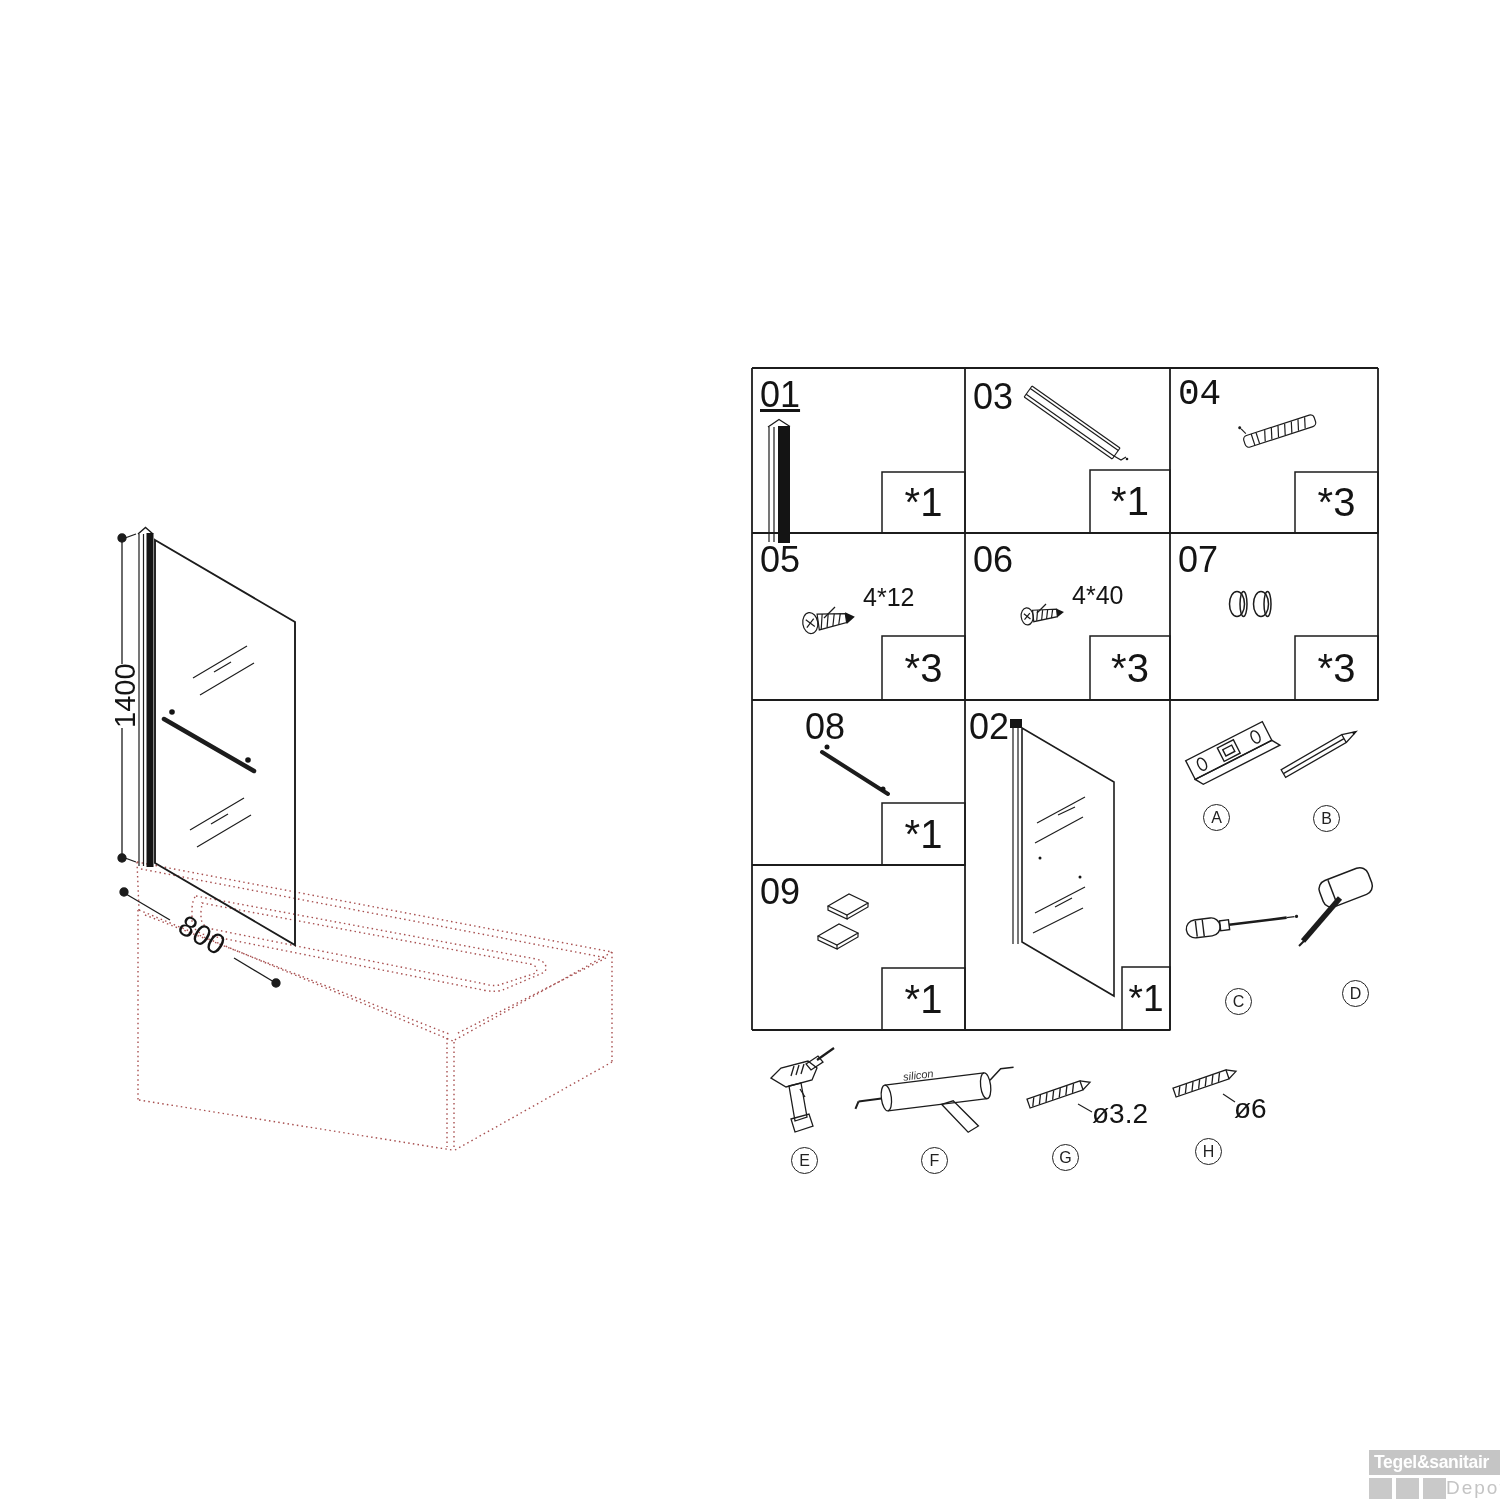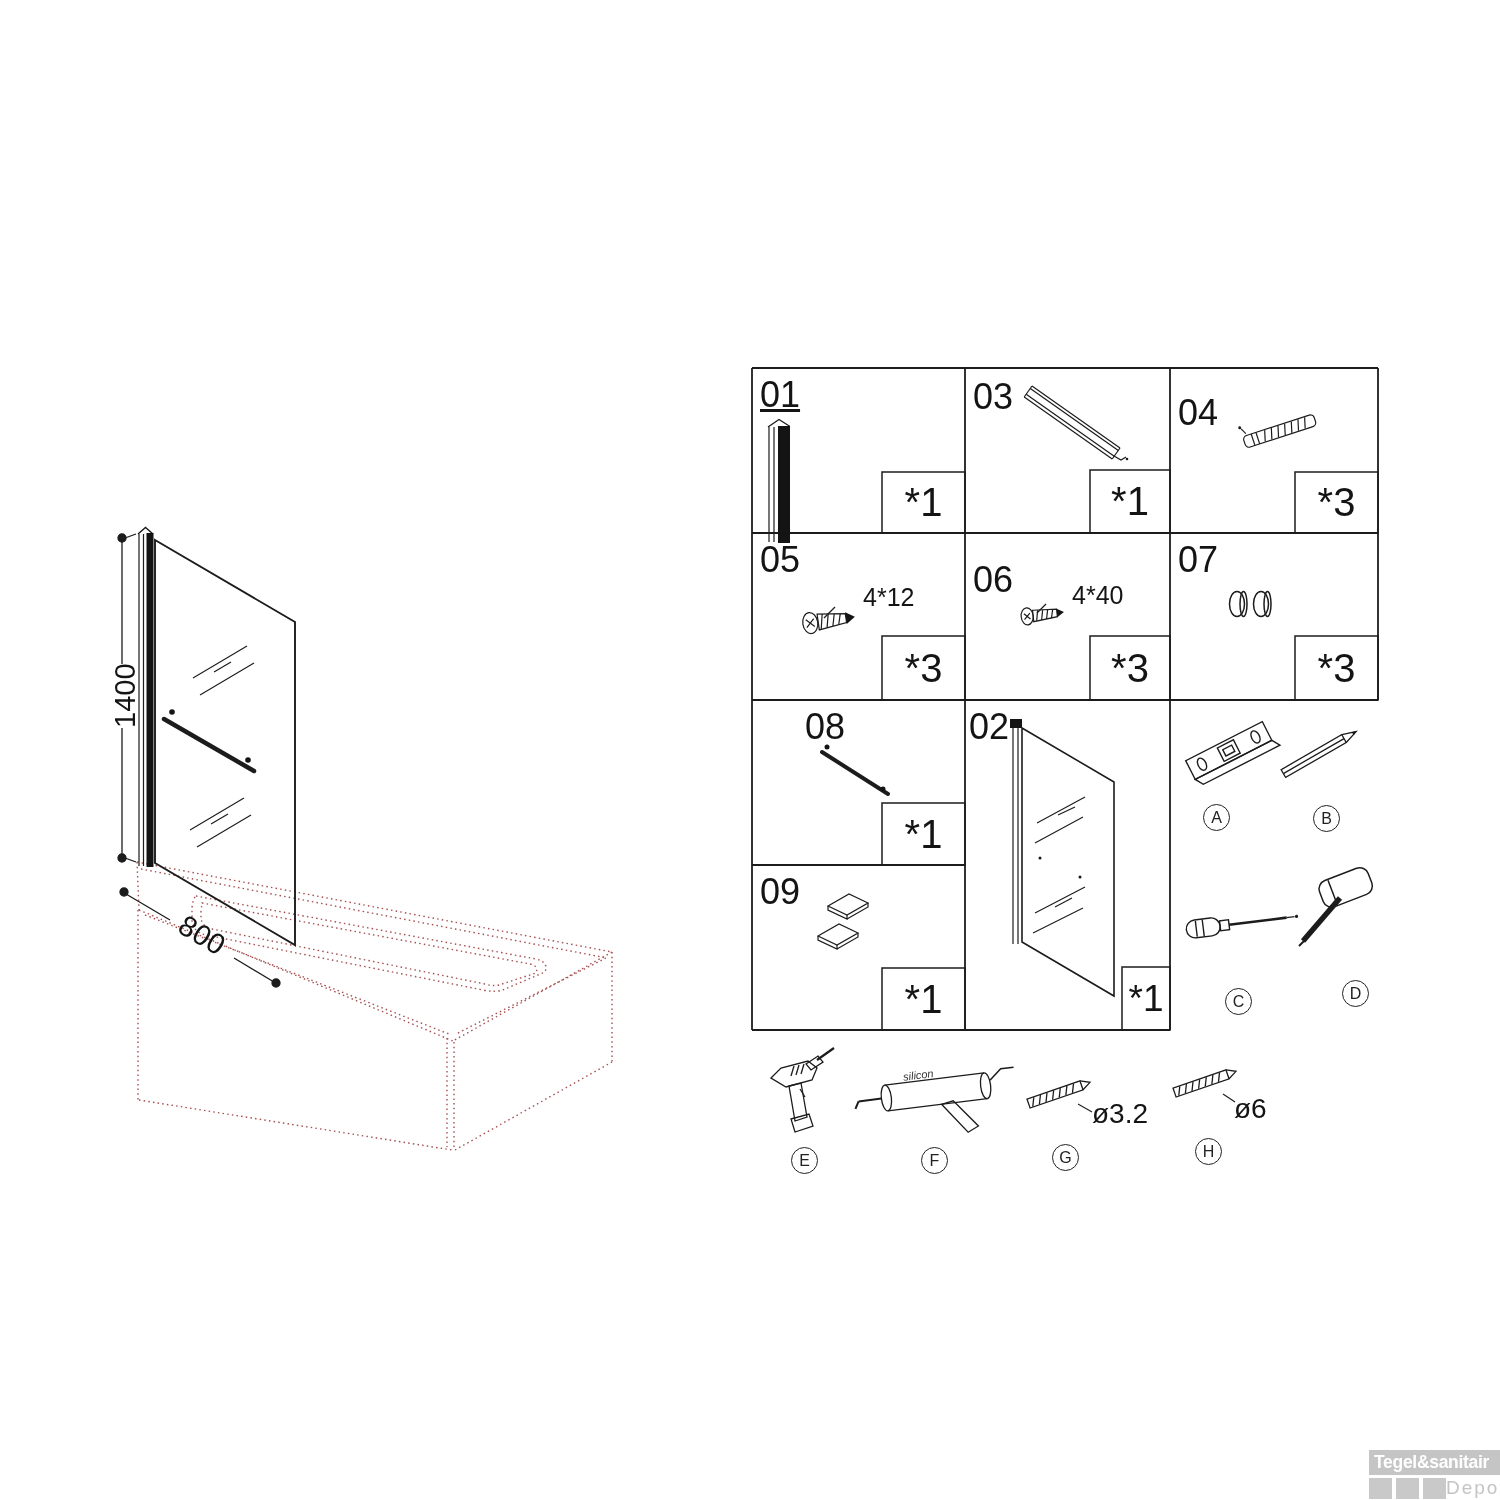--- a/index.html
+++ b/index.html
@@ -310,23 +310,23 @@
     <path d="M1380.5,1482 C1383.5,1486 1386.5,1489.5 1386.5,1492.5 C1386.5,1495.6 1383.9,1497.6 1380.5,1497.6 C1377.1,1497.6 1374.5,1495.6 1374.5,1492.5 C1374.5,1489.5 1377.5,1486 1380.5,1482 Z" fill="#ffffff"></path>
   </g>
 </svg>
 
 
 <div class="txt dim dim-h">1400</div>
 <div class="txt dim dim-w">800</div>
 
 <div class="txt pnum" style="left:760px;top:374px;text-decoration:underline;">01</div>
 <div class="txt pnum" style="left:973px;top:376px;">03</div>
-<div class="txt pnum" style="left:1178px;top:392px;">04</div>
+<div class="txt pnum" style="left:1178px;top:374px;font-family:Liberation Mono, monospace;">04</div>
 <div class="txt pnum" style="left:760px;top:539px;">05</div>
-<div class="txt pnum" style="left:973px;top:539px;margin-top:20px;">06</div>
+<div class="txt pnum" style="left:973px;top:539px;">06</div>
 <div class="txt pnum" style="left:1178px;top:539px;">07</div>
 <div class="txt pnum" style="left:760px;top:706px;margin-left:45px;">08</div>
 <div class="txt pnum" style="left:969px;top:706px;">02</div>
 <div class="txt pnum" style="left:760px;top:871px;text-align:center;">09</div>
 
 <div class="txt qty" style="left:882px;top:472px;width:83px;height:61px;">*1</div>
 <div class="txt qty" style="left:1090px;top:470px;width:80px;height:63px;">*1</div>
 <div class="txt qty" style="left:1295px;top:472px;width:83px;height:61px;">*3</div>
 <div class="txt qty" style="left:882px;top:636px;width:83px;height:64px;">*3</div>
 <div class="txt qty" style="left:1090px;top:636px;width:80px;height:64px;">*3</div>

